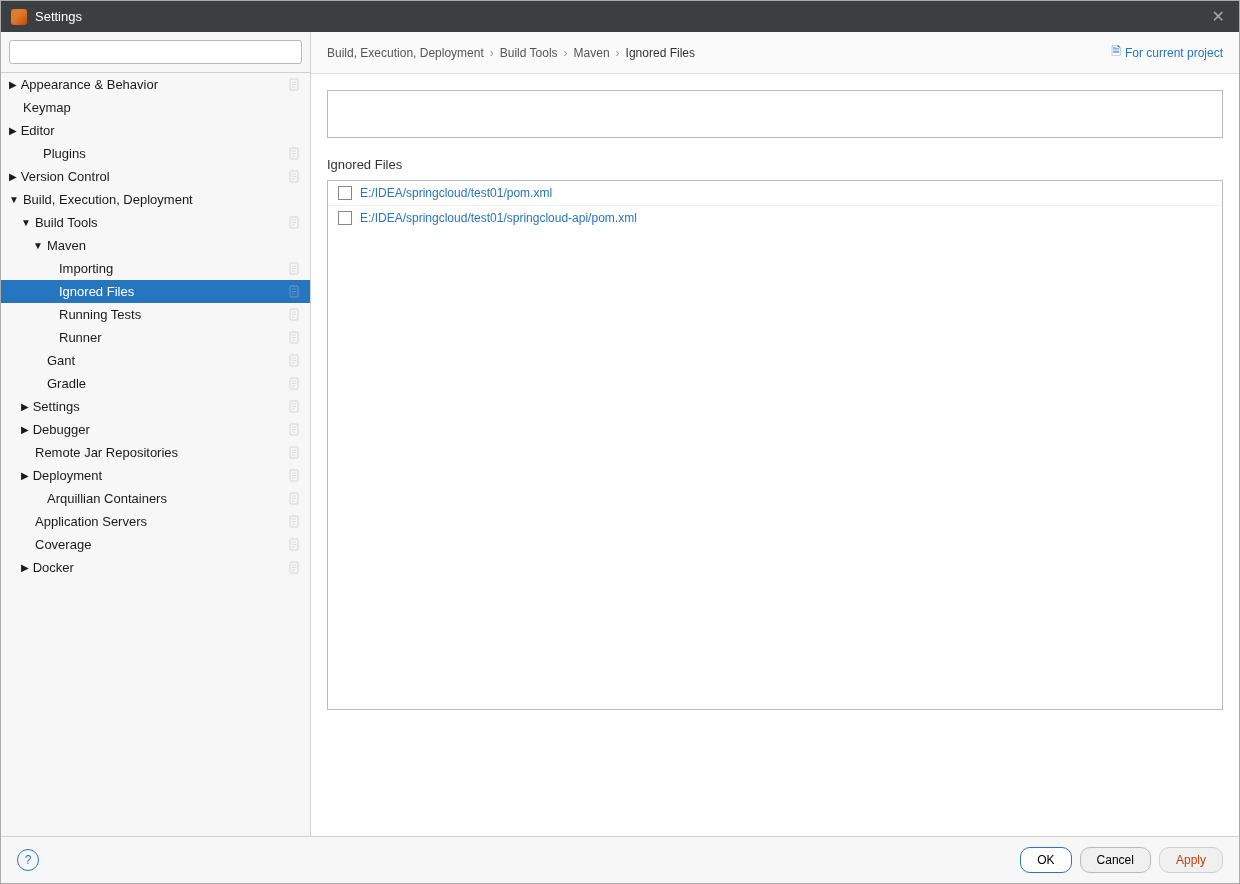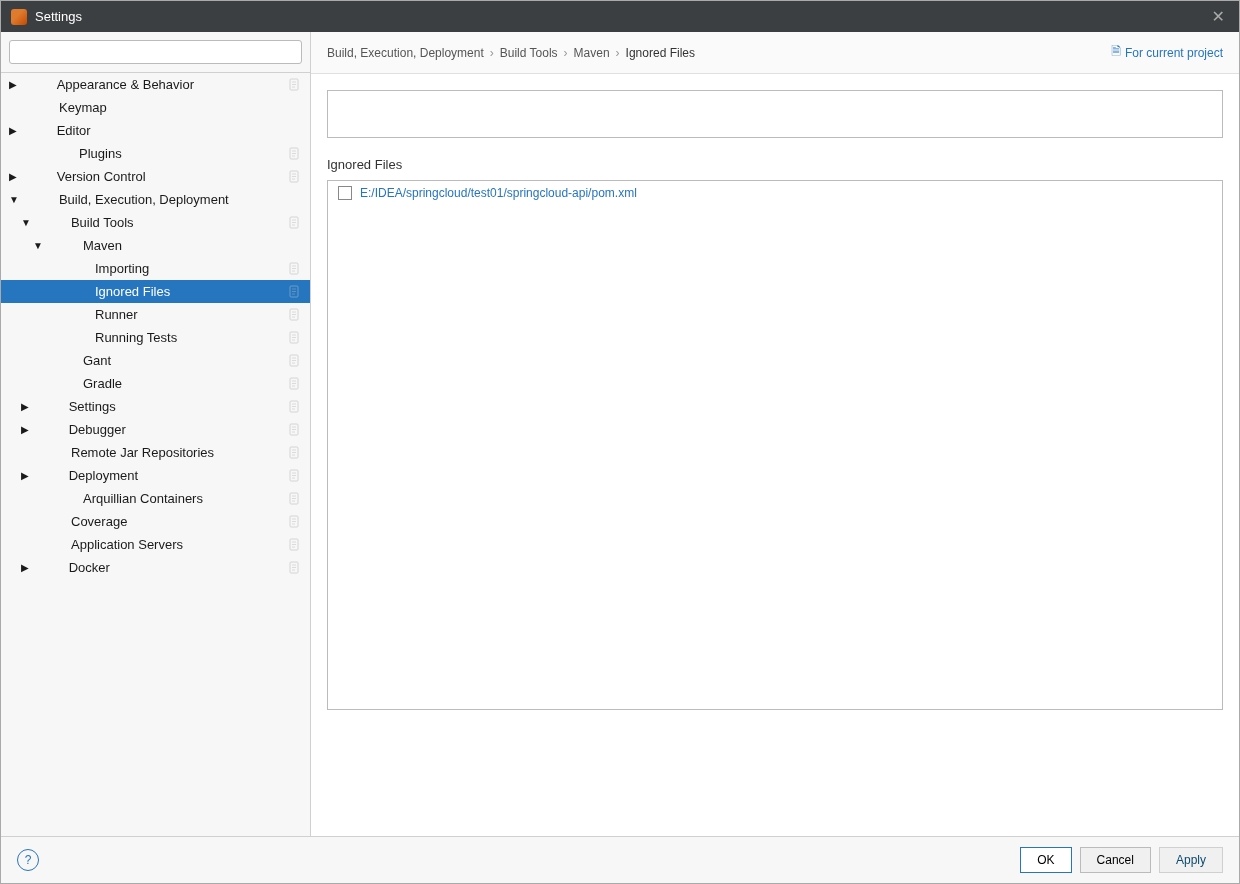--- a/index.html
+++ b/index.html
@@ -9,44 +9,44 @@
     .title-bar-left { display: flex; align-items: center; gap: 8px; font-size: 13px; }
     .title-bar-icon { width: 16px; height: 16px; background: linear-gradient(135deg, #e07b2e 40%, #c44a00 100%); border-radius: 3px; flex-shrink: 0; }
     .close-btn { color: #aaa; cursor: pointer; font-size: 16px; background: none; border: none; padding: 0 4px; }
     .dialog-body { display: flex; flex: 1; overflow: hidden; }
     .sidebar { width: 310px; border-right: 1px solid #d0d0d0; background: #f7f7f7; display: flex; flex-direction: column; overflow-y: auto; flex-shrink: 0; }
     .search-box { padding: 8px; border-bottom: 1px solid #d0d0d0; }
     .search-input { width: 100%; padding: 4px 8px; border: 1px solid #bbb; border-radius: 3px; font-size: 12px; background: #fff; color: #333; outline: none; }
     .nav-item { padding: 4px 8px; cursor: pointer; display: flex; align-items: center; gap: 4px; color: #1a1a1a; user-select: none; }
     .nav-item.active { background: #2675bf; color: #fff; }
     .nav-item .arrow { font-size: 10px; flex-shrink: 0; }
-    .nav-item .label { flex: 1; margin-left: 36px; }
+    .nav-item .label { flex: 1; }
     .nav-item .page-icon { width: 14px; height: 14px; flex-shrink: 0; opacity: 0.5; display: flex; align-items: center; justify-content: center; }
     .nav-item.active .page-icon { opacity: 0.8; }
     .main-content { flex: 1; display: flex; flex-direction: column; overflow: hidden; }
     .breadcrumb { padding: 10px 16px; border-bottom: 1px solid #e0e0e0; display: flex; align-items: center; gap: 6px; color: #555; font-size: 12px; background: #fafafa; flex-shrink: 0; }
     .breadcrumb-sep { color: #999; }
     .breadcrumb-link { color: #555; }
     .breadcrumb-current { color: #333; font-weight: 500; }
     .for-project { color: #2675bf; margin-left: auto; font-size: 12px; display: flex; align-items: center; gap: 4px; }
     .content-area { flex: 1; padding: 16px; overflow-y: auto; }
     .path-label { font-size: 13px; color: #333; margin-bottom: 8px; }
     .path-input { width: 100%; height: 48px; border: 1px solid #bbb; background: #fff; padding: 4px 6px; font-size: 12px; outline: none; resize: none; }
     .section-title { font-size: 13px; color: #333; font-weight: normal; margin: 16px 0 8px 0; }
     .files-box { border: 1px solid #bbb; background: #fff; min-height: 530px; }
     .file-item { display: flex; align-items: center; padding: 5px 10px; border-bottom: 1px solid #f0f0f0; gap: 8px; }
     .file-item:last-child { border-bottom: none; }
     .checkbox { width: 14px; height: 14px; border: 1px solid #888; background: #fff; flex-shrink: 0; display: flex; align-items: center; justify-content: center; cursor: pointer; }
     .file-path { color: #2675bf; font-size: 12px; }
     .dialog-footer { padding: 10px 16px; border-top: 1px solid #d0d0d0; display: flex; justify-content: flex-end; align-items: center; gap: 8px; flex-shrink: 0; background: #f7f7f7; }
     .footer-left { margin-right: auto; }
     .help-btn { width: 22px; height: 22px; border-radius: 50%; border: 1px solid #2675bf; color: #2675bf; background: none; font-size: 12px; cursor: pointer; display: flex; align-items: center; justify-content: center; }
-    .btn { padding: 5px 16px; border: 1px solid #bbb; background: #f0f0f0; cursor: pointer; font-size: 12px; border-radius: 0; }
+    .btn { padding: 5px 16px; border: 1px solid #bbb; background: #f0f0f0; cursor: pointer; font-size: 12px; border-radius: 10px; }
     .btn-primary { background: #fff; border: 1px solid #2675bf; }
-    .btn-disabled { color: #0c4a6e; border-color: #d0d0d0; cursor: default; }
+    .btn-disabled { color: #c2410c; border-color: #d0d0d0; cursor: default; }
     .page-icon-svg { opacity: 0.55; }
   </style>
 </head>
 <body>
 
 <div class="dialog">
 
   <div class="title-bar">
     <div class="title-bar-left">
       <div class="title-bar-icon"></div>
@@ -145,42 +145,42 @@
       <svg width="14" height="14" viewBox="0 0 14 14" class="page-icon-svg">
         <rect x="2" y="1" width="8" height="11" rx="1" fill="none" stroke="#ccc" stroke-width="1"></rect>
         <line x1="4" y1="4" x2="8" y2="4" stroke="#ccc" stroke-width="0.8"></line>
         <line x1="4" y1="6.5" x2="8" y2="6.5" stroke="#ccc" stroke-width="0.8"></line>
         <line x1="4" y1="9" x2="7" y2="9" stroke="#ccc" stroke-width="0.8"></line>
       </svg>
     </span>
           </div>
           <div class="nav-item" style="padding-left: 44px;">
             <span style="width:10px;display:inline-block;flex-shrink:0"></span>
+            <span class="label">Running Tests</span>
+            <span class="page-icon">
+      <svg width="14" height="14" viewBox="0 0 14 14" class="page-icon-svg">
+        <rect x="2" y="1" width="8" height="11" rx="1" fill="none" stroke="#777" stroke-width="1"></rect>
+        <line x1="4" y1="4" x2="8" y2="4" stroke="#777" stroke-width="0.8"></line>
+        <line x1="4" y1="6.5" x2="8" y2="6.5" stroke="#777" stroke-width="0.8"></line>
+        <line x1="4" y1="9" x2="7" y2="9" stroke="#777" stroke-width="0.8"></line>
+      </svg>
+    </span>
+          </div>
+          <div class="nav-item" style="padding-left: 44px;">
+            <span style="width:10px;display:inline-block;flex-shrink:0"></span>
             <span class="label">Runner</span>
             <span class="page-icon">
       <svg width="14" height="14" viewBox="0 0 14 14" class="page-icon-svg">
         <rect x="2" y="1" width="8" height="11" rx="1" fill="none" stroke="#777" stroke-width="1"></rect>
         <line x1="4" y1="4" x2="8" y2="4" stroke="#777" stroke-width="0.8"></line>
         <line x1="4" y1="6.5" x2="8" y2="6.5" stroke="#777" stroke-width="0.8"></line>
         <line x1="4" y1="9" x2="7" y2="9" stroke="#777" stroke-width="0.8"></line>
       </svg>
     </span>
           </div>
-          <div class="nav-item" style="padding-left: 44px;">
-            <span style="width:10px;display:inline-block;flex-shrink:0"></span>
-            <span class="label">Running Tests</span>
-            <span class="page-icon">
-      <svg width="14" height="14" viewBox="0 0 14 14" class="page-icon-svg">
-        <rect x="2" y="1" width="8" height="11" rx="1" fill="none" stroke="#777" stroke-width="1"></rect>
-        <line x1="4" y1="4" x2="8" y2="4" stroke="#777" stroke-width="0.8"></line>
-        <line x1="4" y1="6.5" x2="8" y2="6.5" stroke="#777" stroke-width="0.8"></line>
-        <line x1="4" y1="9" x2="7" y2="9" stroke="#777" stroke-width="0.8"></line>
-      </svg>
-    </span>
-          </div>
           <div class="nav-item" style="padding-left: 32px;">
             <span style="width:10px;display:inline-block;flex-shrink:0"></span>
             <span class="label">Gant</span>
             <span class="page-icon">
       <svg width="14" height="14" viewBox="0 0 14 14" class="page-icon-svg">
         <rect x="2" y="1" width="8" height="11" rx="1" fill="none" stroke="#777" stroke-width="1"></rect>
         <line x1="4" y1="4" x2="8" y2="4" stroke="#777" stroke-width="0.8"></line>
         <line x1="4" y1="6.5" x2="8" y2="6.5" stroke="#777" stroke-width="0.8"></line>
         <line x1="4" y1="9" x2="7" y2="9" stroke="#777" stroke-width="0.8"></line>
       </svg>
@@ -253,33 +253,33 @@
       <svg width="14" height="14" viewBox="0 0 14 14" class="page-icon-svg">
         <rect x="2" y="1" width="8" height="11" rx="1" fill="none" stroke="#777" stroke-width="1"></rect>
         <line x1="4" y1="4" x2="8" y2="4" stroke="#777" stroke-width="0.8"></line>
         <line x1="4" y1="6.5" x2="8" y2="6.5" stroke="#777" stroke-width="0.8"></line>
         <line x1="4" y1="9" x2="7" y2="9" stroke="#777" stroke-width="0.8"></line>
       </svg>
     </span>
           </div>
           <div class="nav-item" style="padding-left: 20px;">
             <span style="width:10px;display:inline-block;flex-shrink:0"></span>
+            <span class="label">Application Servers</span>
+            <span class="page-icon">
+      <svg width="14" height="14" viewBox="0 0 14 14" class="page-icon-svg">
+        <rect x="2" y="1" width="8" height="11" rx="1" fill="none" stroke="#777" stroke-width="1"></rect>
+        <line x1="4" y1="4" x2="8" y2="4" stroke="#777" stroke-width="0.8"></line>
+        <line x1="4" y1="6.5" x2="8" y2="6.5" stroke="#777" stroke-width="0.8"></line>
+        <line x1="4" y1="9" x2="7" y2="9" stroke="#777" stroke-width="0.8"></line>
+      </svg>
+    </span>
+          </div>
+          <div class="nav-item" style="padding-left: 20px;">
+            <span style="width:10px;display:inline-block;flex-shrink:0"></span>
             <span class="label">Coverage</span>
-            <span class="page-icon">
-      <svg width="14" height="14" viewBox="0 0 14 14" class="page-icon-svg">
-        <rect x="2" y="1" width="8" height="11" rx="1" fill="none" stroke="#777" stroke-width="1"></rect>
-        <line x1="4" y1="4" x2="8" y2="4" stroke="#777" stroke-width="0.8"></line>
-        <line x1="4" y1="6.5" x2="8" y2="6.5" stroke="#777" stroke-width="0.8"></line>
-        <line x1="4" y1="9" x2="7" y2="9" stroke="#777" stroke-width="0.8"></line>
-      </svg>
-    </span>
-          </div>
-          <div class="nav-item" style="padding-left: 20px;">
-            <span style="width:10px;display:inline-block;flex-shrink:0"></span>
-            <span class="label">Application Servers</span>
             <span class="page-icon">
       <svg width="14" height="14" viewBox="0 0 14 14" class="page-icon-svg">
         <rect x="2" y="1" width="8" height="11" rx="1" fill="none" stroke="#777" stroke-width="1"></rect>
         <line x1="4" y1="4" x2="8" y2="4" stroke="#777" stroke-width="0.8"></line>
         <line x1="4" y1="6.5" x2="8" y2="6.5" stroke="#777" stroke-width="0.8"></line>
         <line x1="4" y1="9" x2="7" y2="9" stroke="#777" stroke-width="0.8"></line>
       </svg>
     </span>
           </div>
           <div class="nav-item" style="padding-left: 20px;">
@@ -313,20 +313,24 @@
         </div>
       </div>
 
       <div class="content-area">
         <textarea class="path-input" style=""></textarea>
 
         <div class="section-title">Ignored Files</div>
         <div class="files-box">
           <div class="file-item">
             <div class="checkbox"></div>
+            <span class="file-path">E:/IDEA/springcloud/test01/pom.xml</span>
+          </div>
+          <div class="file-item">
+            <div class="checkbox"></div>
             <span class="file-path">E:/IDEA/springcloud/test01/springcloud-api/pom.xml</span>
           </div>
         </div>
       </div>
     </div>
   </div>
 
   <div class="dialog-footer">
     <div class="footer-left">
       <button class="help-btn">?</button>

